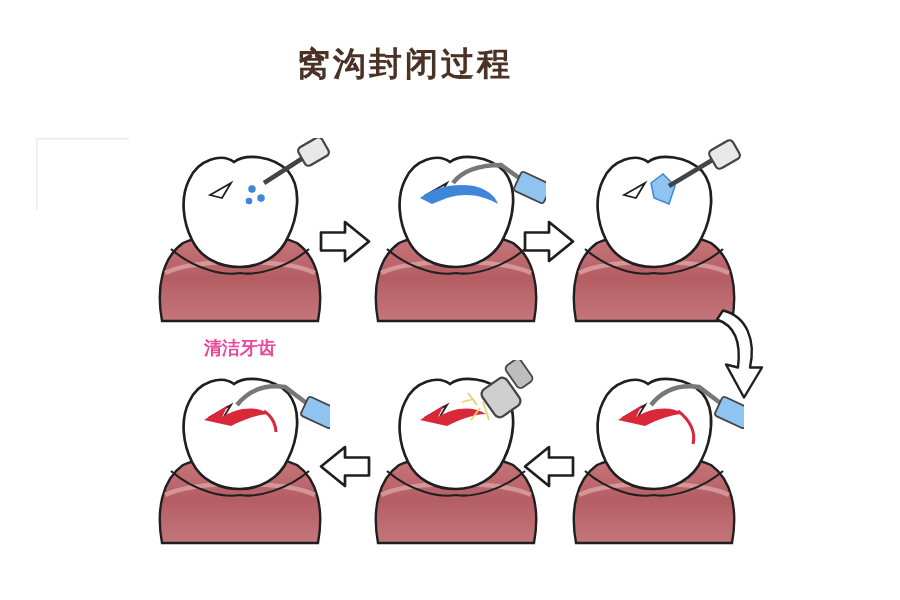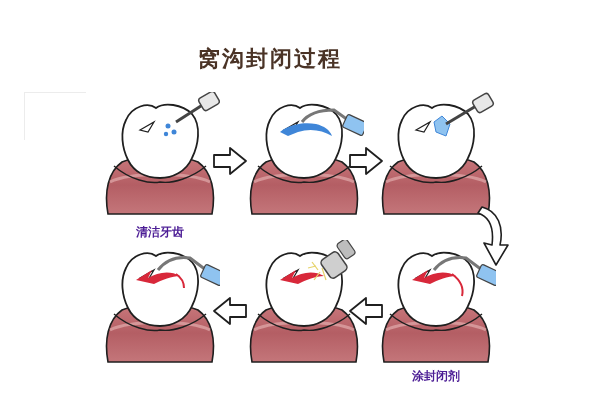--- a/index.html
+++ b/index.html
@@ -1,21 +1,21 @@
 <!DOCTYPE html>
 <html><head>
 <meta charset="utf-8">
 <style>
   html,body{margin:0;padding:0;background:#fff;}
   body{width:600px;height:400px;position:relative;overflow:hidden;font-family:"DejaVu Sans",sans-serif;}
-  .title{position:absolute;left:0;top:44px;width:540px;text-align:center;font-size:22px;font-weight:bold;color:#4a3326;letter-spacing:2px;}
+  .title{position:absolute;left:0;top:28px;width:540px;text-align:center;font-size:22px;font-weight:bold;color:#4a3326;letter-spacing:2px;}
   .frame-line{position:absolute;background:#ececec;}
   .step{position:absolute;width:120px;height:150px;}
   .step svg{position:absolute;left:0;top:0;}
-  .label{position:absolute;left:0;width:120px;text-align:center;font-size:12px;font-weight:bold;color:#4c1d95;}
+  .label{position:absolute;left:0;width:120px;text-align:center;font-size:12px;font-weight:bold;color:#ec4899;}
   .arrow{position:absolute;}
 </style>
 </head>
 <body>
 
 <div class="title">窝沟封闭过程</div>
 
 <div class="frame-line" style="left:24px;top:92px;width:62px;height:1px;"></div>
 <div class="frame-line" style="left:24px;top:92px;width:1px;height:48px;"></div>
 
@@ -95,21 +95,20 @@
 <div class="step" style="left:376px;top:240px;">
   <svg width="120" height="130" viewBox="0 0 120 130">
     <use href="#tooth"></use>
     <path d="M36 40 L52 30 L48 38 C58 32 70 30 80 36 C72 36 62 40 54 44 Z" fill="#d8283a"></path>
     <path d="M76 34 C84 40 88 48 86 56" fill="none" stroke="#d8283a" stroke-width="2"></path>
     <g>
       <path d="M58 30 C66 20 76 16 90 18 L106 30" fill="none" stroke="#777" stroke-width="3"></path>
       <rect x="102" y="28" width="22" height="14" rx="2" fill="#8fc3f0" stroke="#444" stroke-width="1.2" transform="rotate(25 113 35)"></rect>
     </g>
   </svg>
-  <div class="label" style="top:128px;">涂封闭剂</div>
 </div>
 
 <svg class="arrow" width="36" height="30" style="left:348px;top:296px;">
     <use href="#arrowLeft"></use>
   </svg>
 
 <div class="step" style="left:244px;top:240px;">
   <svg width="120" height="130" viewBox="0 0 120 130">
     <use href="#tooth"></use>
     <path d="M36 40 L52 30 L48 38 C58 32 70 30 80 36 C72 36 62 40 54 44 Z" fill="#d8283a"></path>

